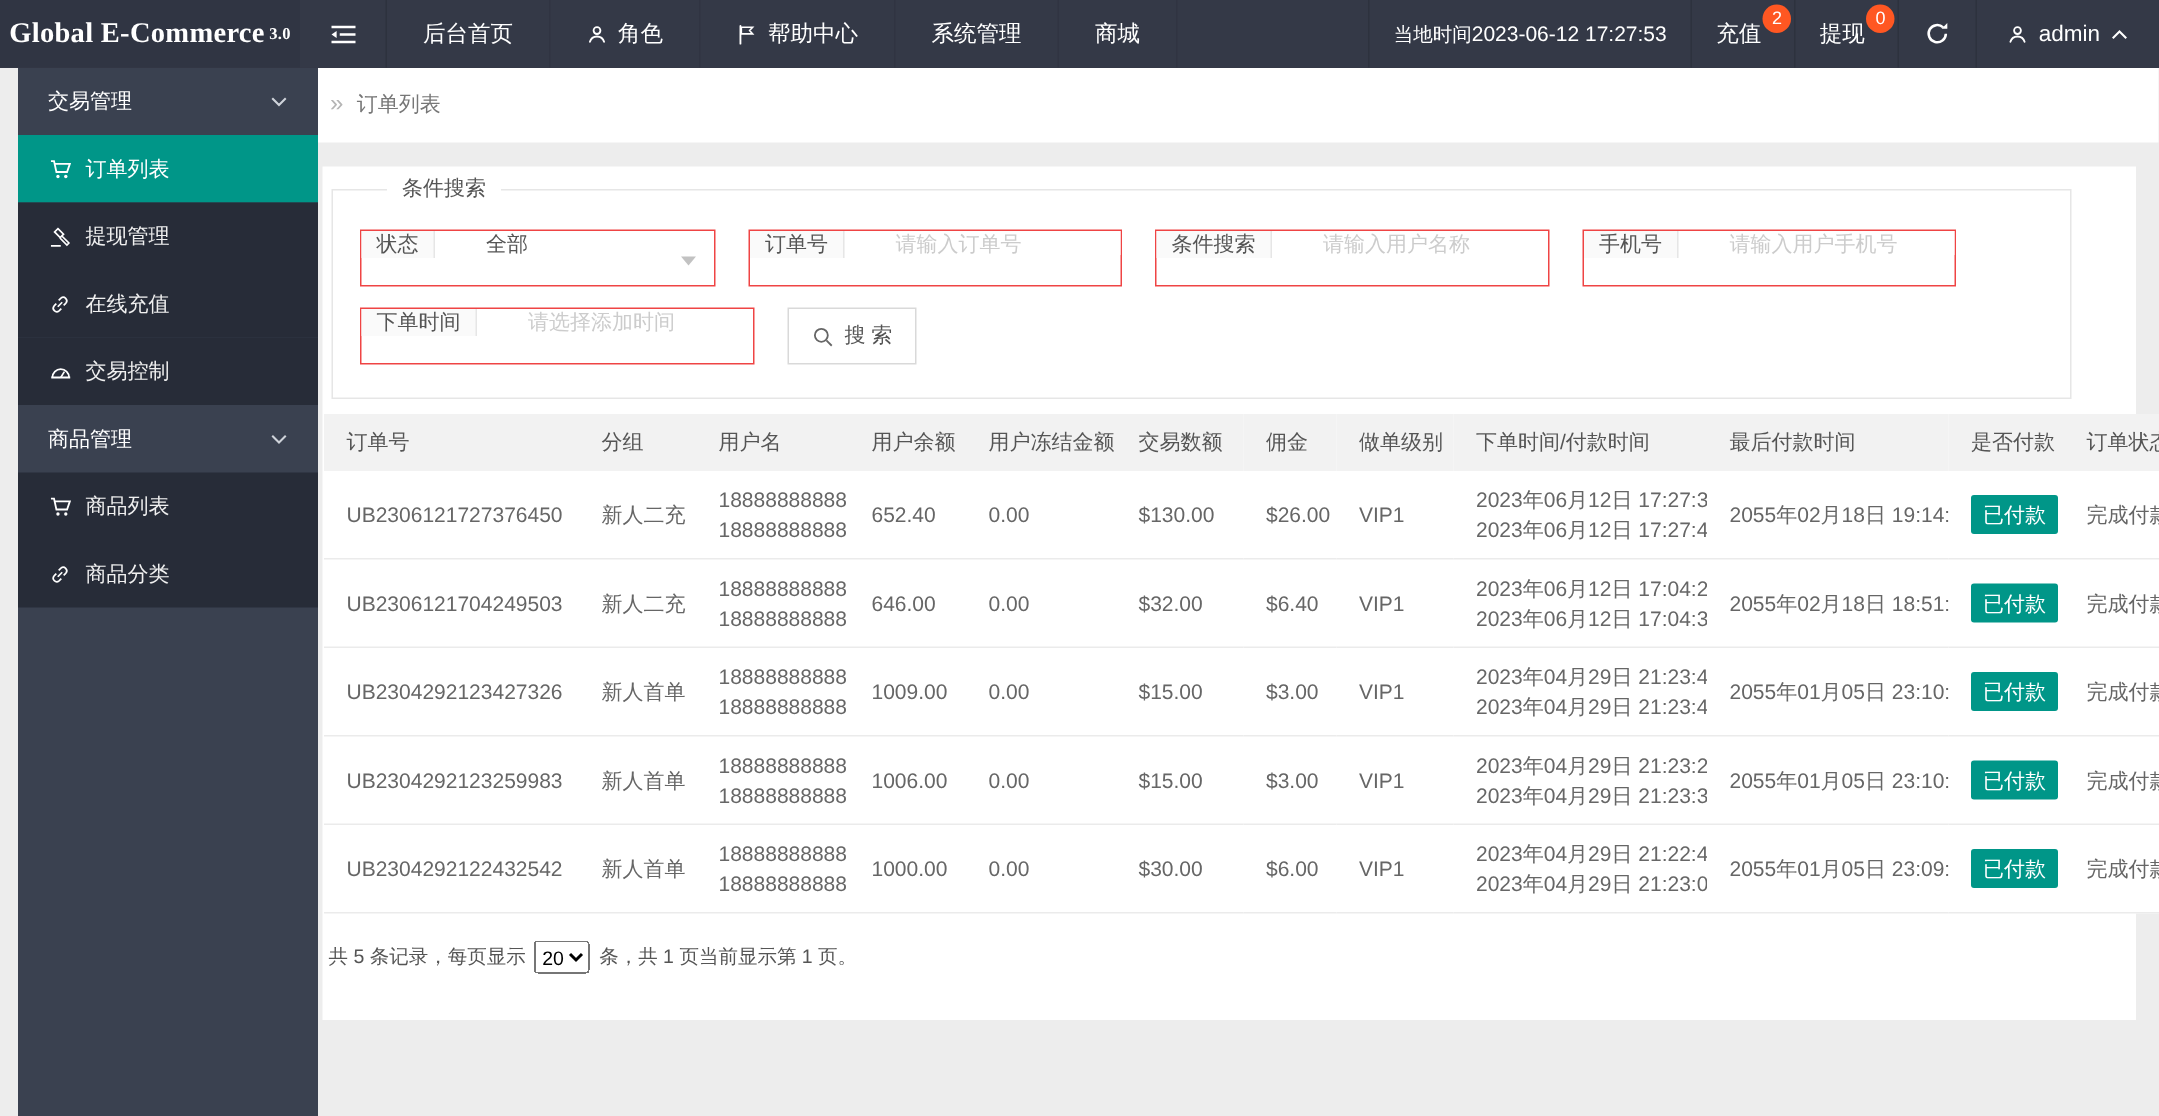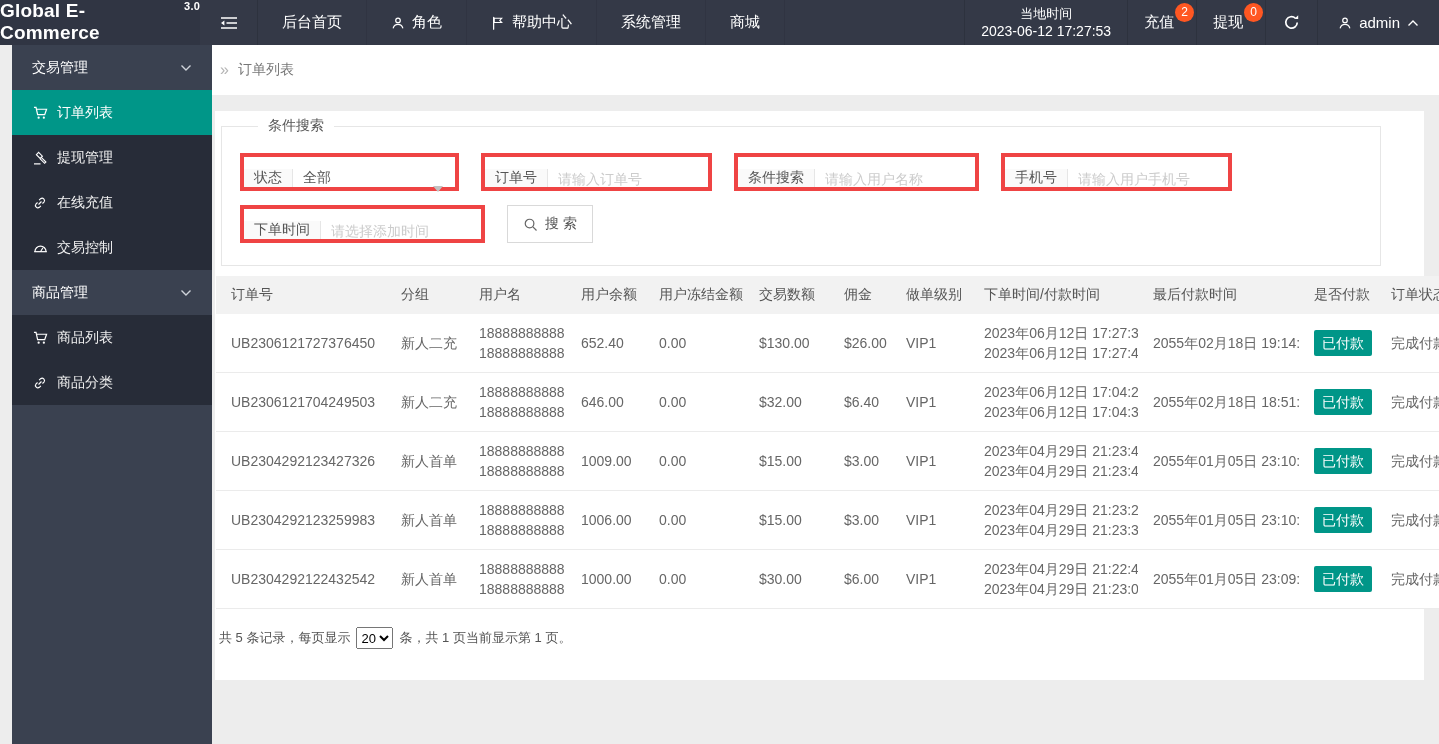--- a/index.html
+++ b/index.html
@@ -2,31 +2,31 @@
 <html><head>
 <meta charset="utf-8">
 <style>
   * { box-sizing: border-box; margin: 0; padding: 0; }
   html,body { width:1439px; height:744px; overflow:hidden;
     font-family:"Liberation Sans","DejaVu Sans",sans-serif; background:#ededed; color:#666; }
 
   
   .header { position:fixed; top:0; left:0; width:1439px; height:45px; background:#343947;
     display:flex; align-items:stretch; color:#fff; z-index:20; }
-  .logo { width:200px; background:#30354. ; background:#303543; display:flex; align-items:flex-start;
-    justify-content:center; font-size:19px; font-weight:bold; letter-spacing:.2px; flex:none; }
+  .logo { width:200px; background:#30354. ; background:#303543; display:flex; align-items:center;
+    justify-content:center; font-size:19px; font-weight:bold; letter-spacing:.2px; flex:none;font-family:Liberation Serif, serif; }
   .logo sup { font-size:11px; font-weight:bold; margin-left:3px; }
   .flex-toggle { width:58px; display:flex; align-items:center; justify-content:center;
     border-right:1px solid rgba(0,0,0,.12); cursor:pointer; flex:none; }
   .nav { display:flex; align-items:stretch; }
   .nav-item { display:flex; align-items:center; gap:7px; padding:0 24px; font-size:15px;
     cursor:pointer; border-right:1px solid rgba(0,0,0,.07); white-space:nowrap; }
   .nav-item.active { background:#009688; }
   .hright { margin-left:auto; display:flex; align-items:stretch; }
-  .time-block { padding:0 16px; display:flex; flex-direction:column; justify-content:center;
+  .time-block { padding:0 16px; display:flex; flex-direction:row; justify-content:center;
     align-items:center; border-left:1px solid rgba(0,0,0,.12); min-width:150px; }
   .time-label { font-size:13px; line-height:17px; }
   .time-value { font-size:14px; line-height:19px; }
   .counter { position:relative; display:flex; align-items:center; padding:0 22px 0 16px;
     font-size:15px; border-left:1px solid rgba(0,0,0,.12); cursor:pointer; }
   .badge { position:absolute; top:3px; right:2px; min-width:19px; height:19px; line-height:19px;
     padding:0 5px; background:#ff5722; border-radius:10px; font-size:12px; text-align:center; }
   .refresh-btn { width:52px; display:flex; align-items:center; justify-content:center;
     border-left:1px solid rgba(0,0,0,.12); cursor:pointer; }
   .user-block { display:flex; align-items:center; gap:7px; padding:0 20px;
@@ -48,22 +48,22 @@
     padding:0 20px; font-size:14px; color:#777; }
   .crumb-icon { color:#b5b5b5; font-size:16px; }
   .content { padding:16px 15px; }
   .card { background:#fff; width:1209px; height:569px; padding:1px; }
 
   
   fieldset.search { border:1px solid #e6e6e6; margin:5px 0 10px 5px; width:1160px;
     padding:18px 0 8px 18px; }
   fieldset.search legend { margin-left:18px; padding:0 10px; font-size:14px; color:#555; }
   .frow { display:flex; align-items:center; gap:22px; margin-bottom:14px; }
-  .igroup { display:inline-flex; align-items:flex-end; border:4px solid #ef4444; height:38px;
-    background:#fff; }
+  .igroup { display:inline-flex; align-items:flex-start; border:1px solid #ef4444; height:38px;
+    background:#fff;gap:24px; }
   .iglabel { background:#fafafa; border-right:1px solid #e6e6e6; padding:0 10px; font-size:14px;
     color:#555; display:flex; align-items:center; white-space:nowrap; }
   .iginput { border:none; outline:none; width:160px; padding:0 10px; font-size:14px; color:#555; }
   .iginput::placeholder { color:#ccc; }
   .igselect { width:162px; position:relative; display:flex; align-items:center; padding:0 10px;
     font-size:14px; color:#555; cursor:pointer; }
   .igselect .caret { position:absolute; right:12px; top:17px; width:0; height:0;
     border-left:5px solid transparent; border-right:5px solid transparent;
     border-top:6px solid #c2c2c2; }
   .search-btn { height:38px; display:inline-flex; align-items:center; gap:7px; padding:0 15px;

